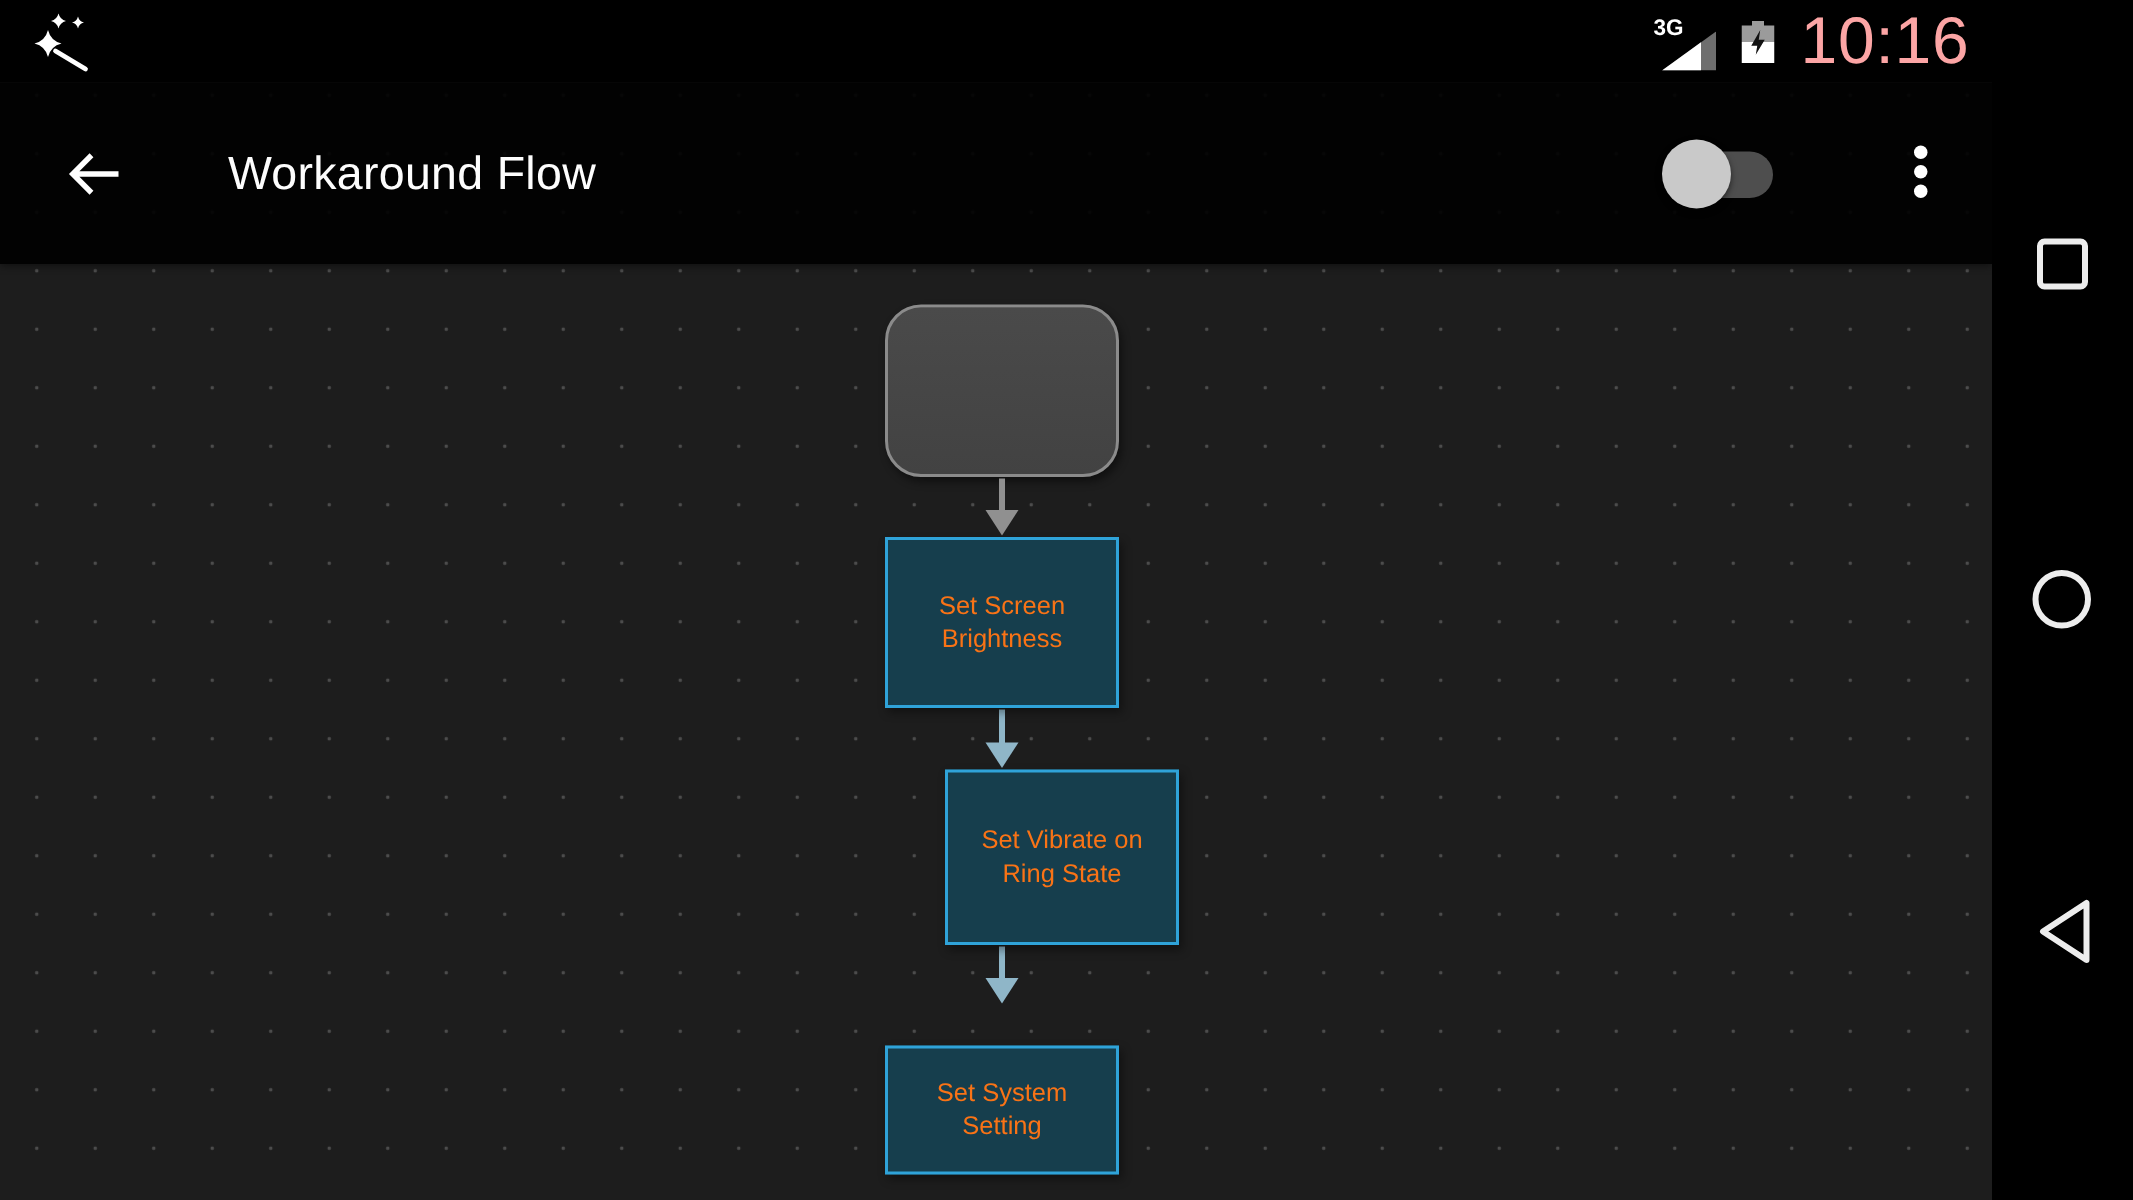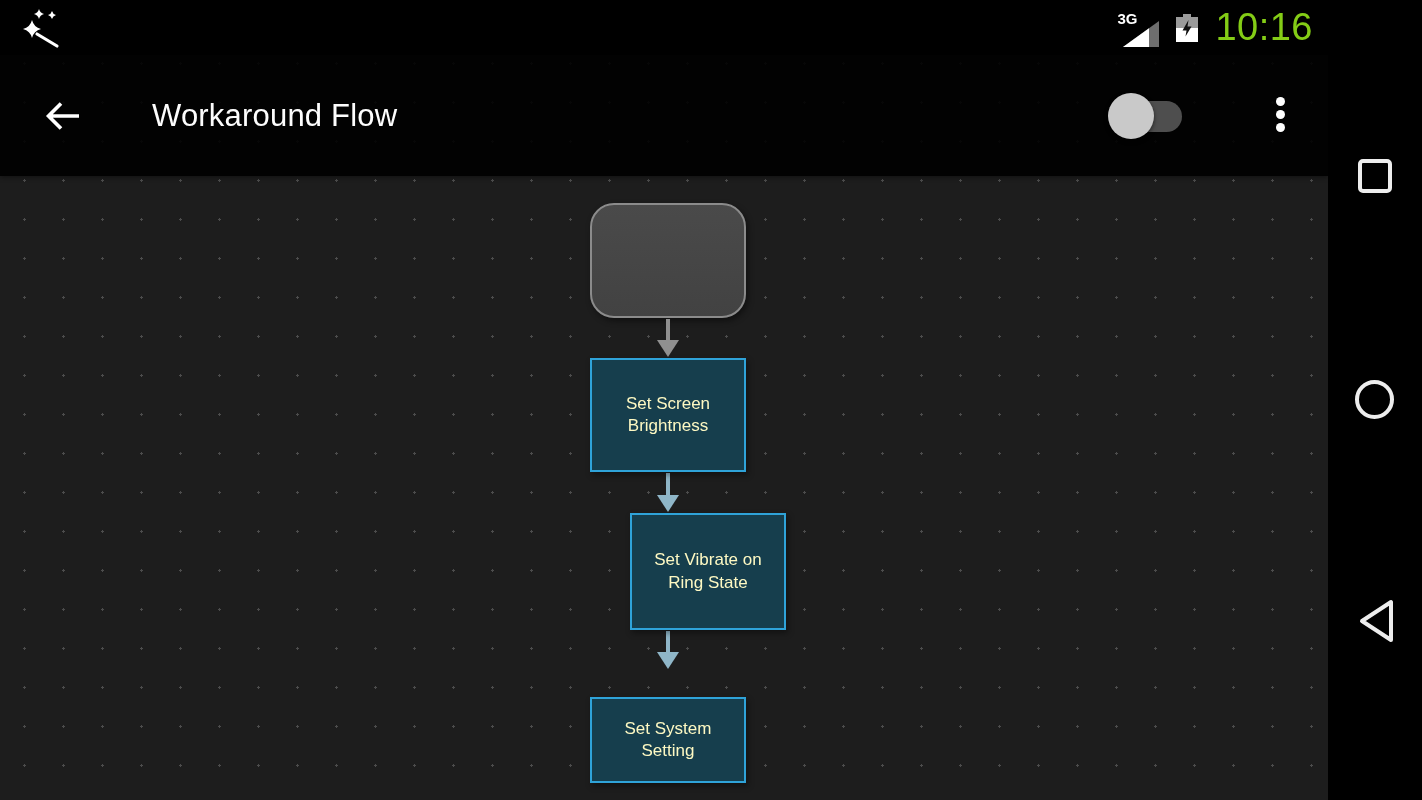--- a/index.html
+++ b/index.html
@@ -18,21 +18,21 @@
   .sb-right {
     position:absolute; right:15px; top:0; height:55px;
     display:flex; align-items:center; gap:17px;
   }
   .signal-wrap { position:relative; width:42px; height:34px; margin-top:4px; }
   .signal-wrap .net-label {
     position:absolute; left:0; top:-3px; color:#fff;
     font-size:15px; font-weight:bold; letter-spacing:0;
   }
   .signal-wrap svg { position:absolute; right:0; bottom:0; }
-  .clock { color:#84cc16; font-size:38px; letter-spacing:0.5px; }
+  .clock { color:#fca5a5; font-size:44px; letter-spacing:0.5px; }
 
   
   .navbar {
     position:absolute; right:0; top:0; bottom:0; width:94px; background:#000;
   }
   .nav-recents {
     position:absolute; left:30px; top:159px; width:34px; height:34px;
     box-sizing:border-box; border:4px solid #ededed; border-radius:5px;
   }
   .nav-home {
@@ -83,21 +83,21 @@
     position:absolute; left:590px; top:148px; width:156px; height:115px;
     box-sizing:border-box; border:2px solid #8b8b8b; border-radius:24px;
     background:linear-gradient(#4a4a4a, #424242);
     box-shadow:2px 3px 6px rgba(0,0,0,0.45);
   }
   .flow-box {
     position:absolute; left:590px; width:156px; box-sizing:border-box;
     border:2px solid #2fa3d9; background:#163e4d;
     box-shadow:2px 3px 6px rgba(0,0,0,0.40);
     display:flex; align-items:center; justify-content:center;
-    text-align:center; color:#fef9c3; font-size:17px; line-height:1.32;
+    text-align:center; color:#f97316; font-size:17px; line-height:1.32;
     padding:6px 10px;
   }
   .box-1 { top:303px; height:114px; }
   .box-2 { top:458px; height:117px;margin-left:40px; }
   .box-3 { top:642px; height:86px;text-align:center; }
 
   .arrow { position:absolute; left:657px; width:22px; }
   .arrow-1 { top:264px; height:38px; }
   .arrow-2 { top:418px; height:39px; }
   .arrow-3 { top:576px; height:38px; }

